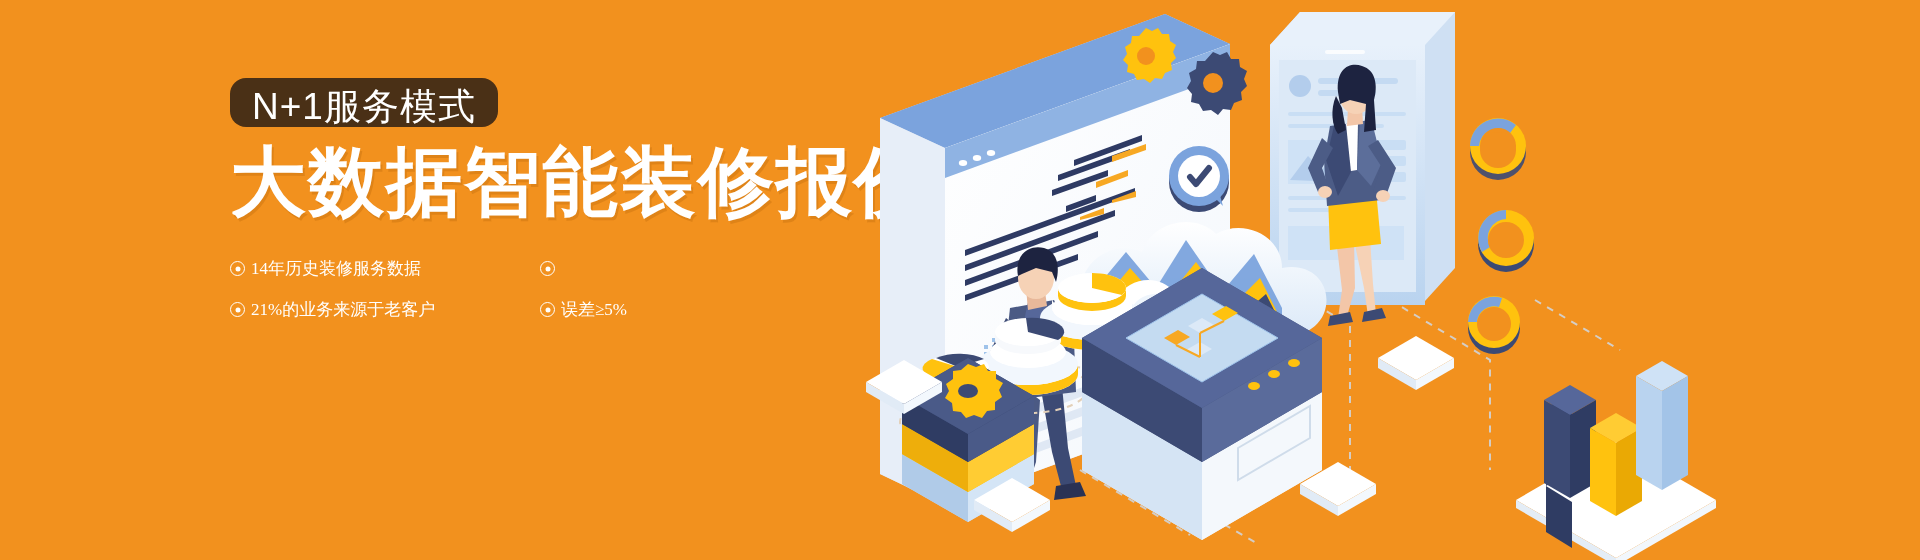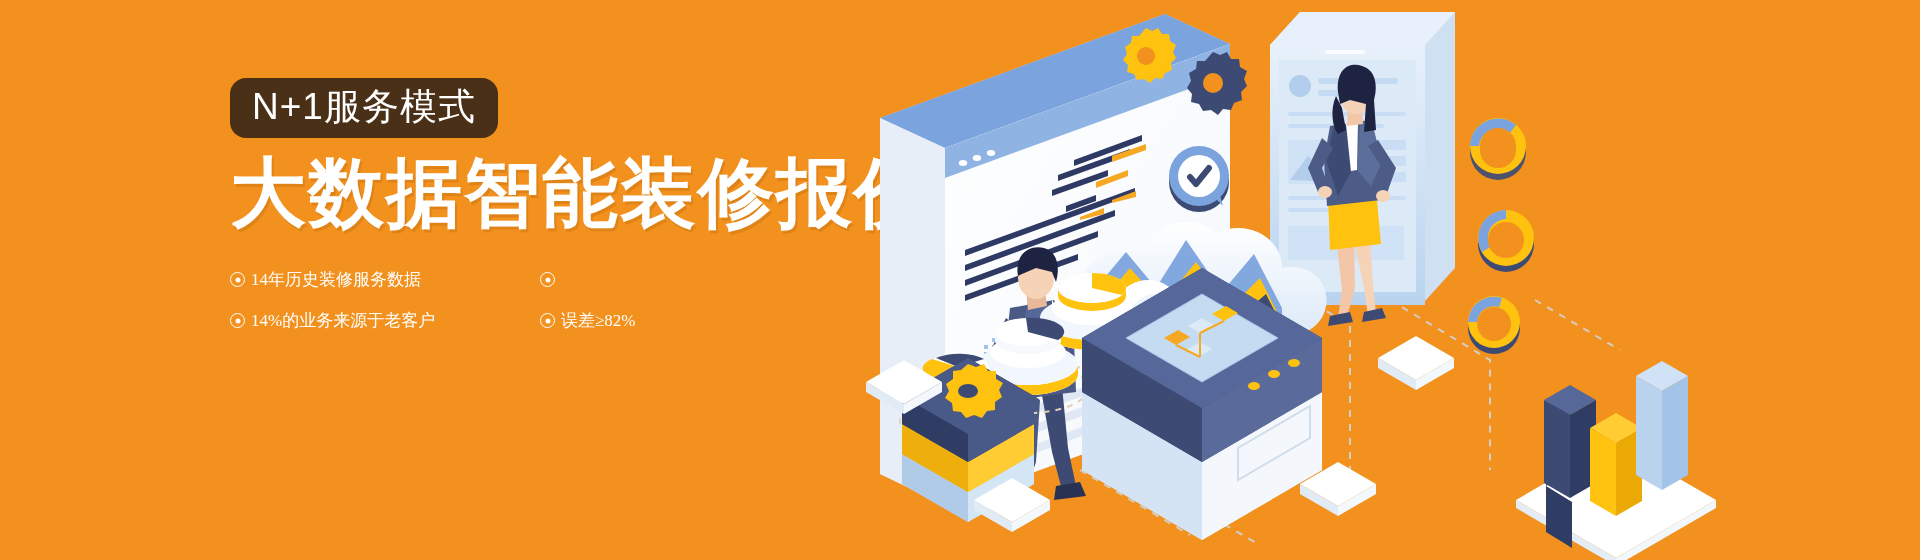--- a/index.html
+++ b/index.html
@@ -17,21 +17,21 @@
 
   
   .copy { position:absolute; left:230px; top:78px; width:680px; }
 
   .badge {
     display:inline-block;
     background:#4a3016;
     color:#ffffff;
     font-size:37px;
     line-height:1;
-    padding:10px 22px 13px 22px;
+    padding:10px 22px 2px 22px;
     border-radius:16px;
     letter-spacing:1px;
     font-weight:400;
     font-family:"Liberation Sans", sans-serif;
     white-space:nowrap;
   }
 
   .headline {
     margin-top:17px;
     color:#ffffff;
@@ -98,26 +98,26 @@
         <span>14年历史装修服务数据</span>
       </div>
 
       <div class="bullet">
         <span class="dot"></span>
       </div>
 
 
       <div class="bullet">
         <span class="dot"></span>
-        <span>14%的业务来源于老客户</span>
+        <span>21%的业务来源于老客户</span>
       </div>
 
       <div class="bullet">
         <span class="dot"></span>
-        <span>误差≥82%</span>
+        <span>误差≥5%</span>
       </div>
 
       <div class="bullet empty">
         <span class="dot"></span>
         <span></span>
       </div>
 
     </div>
   </div>
 

